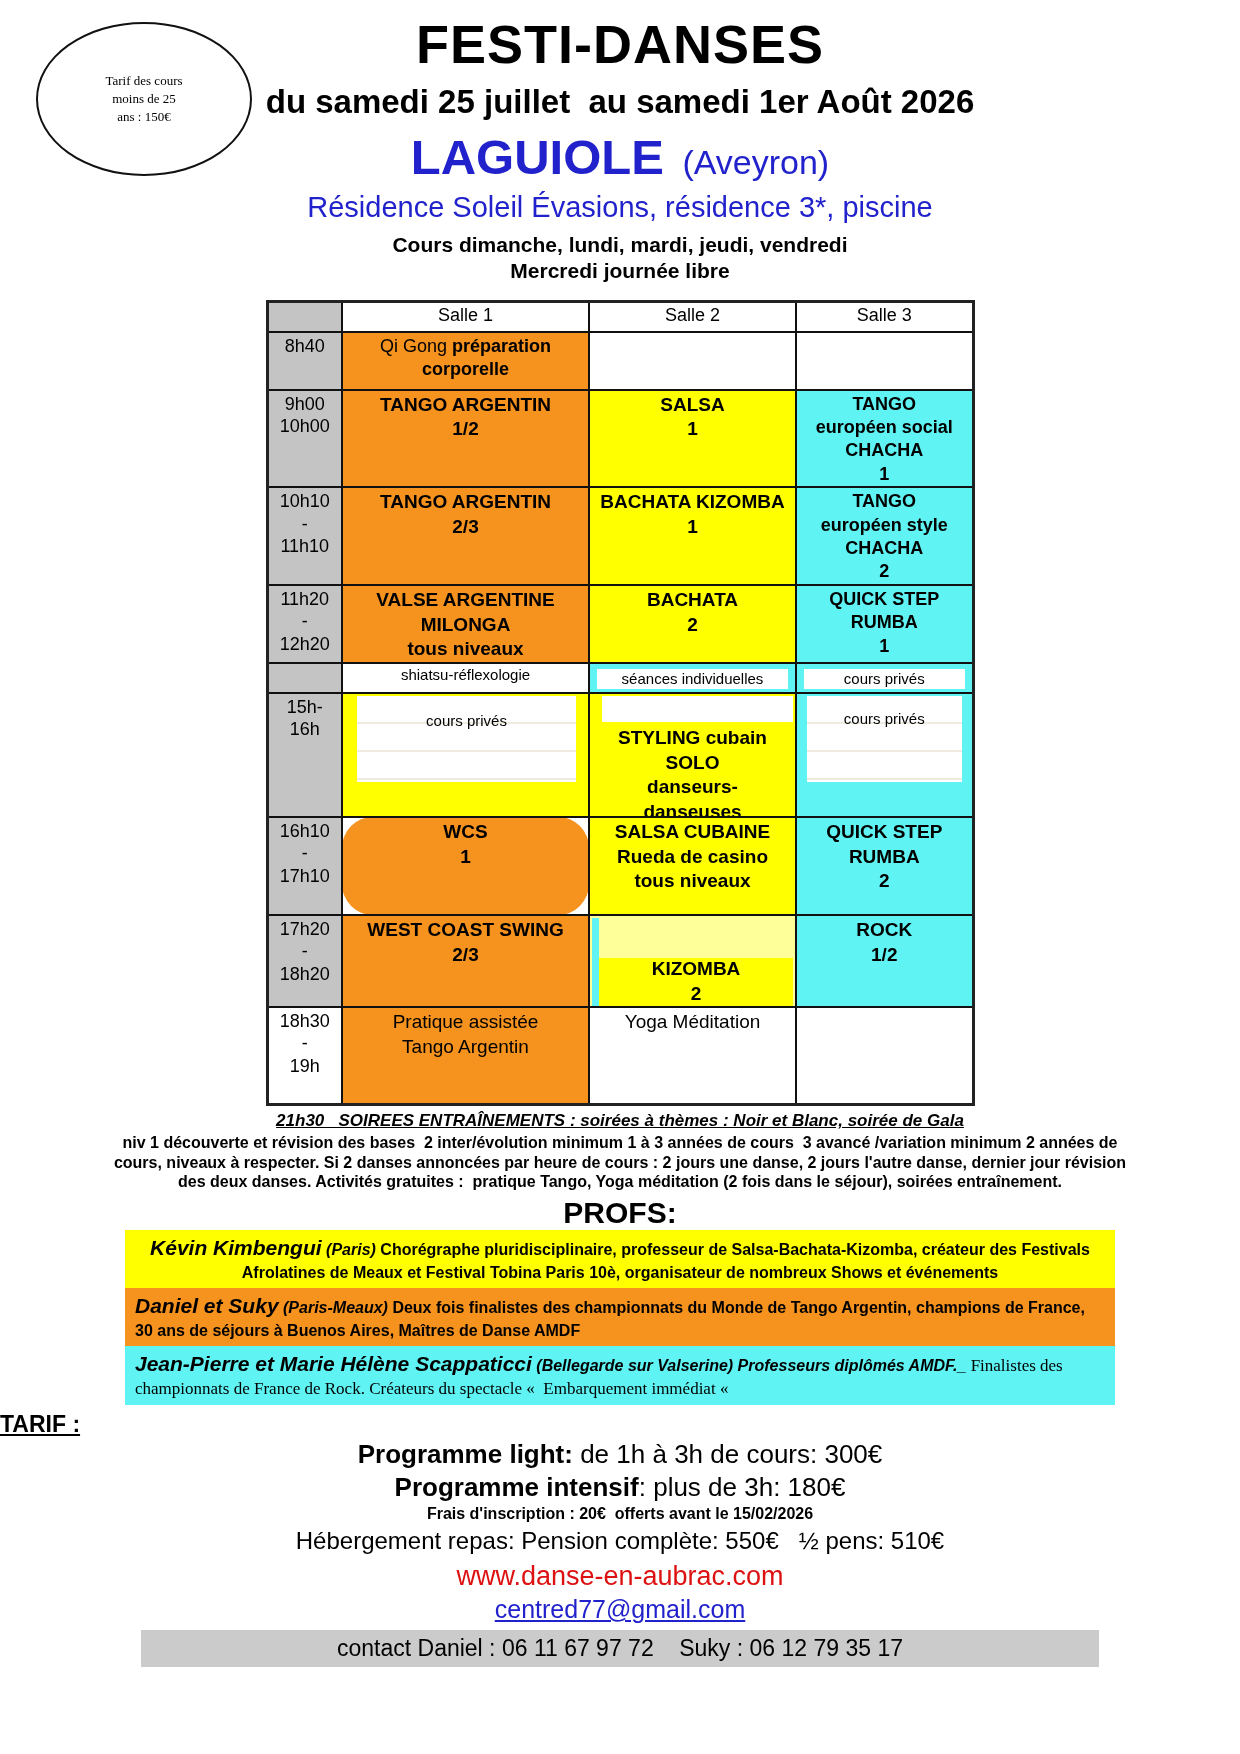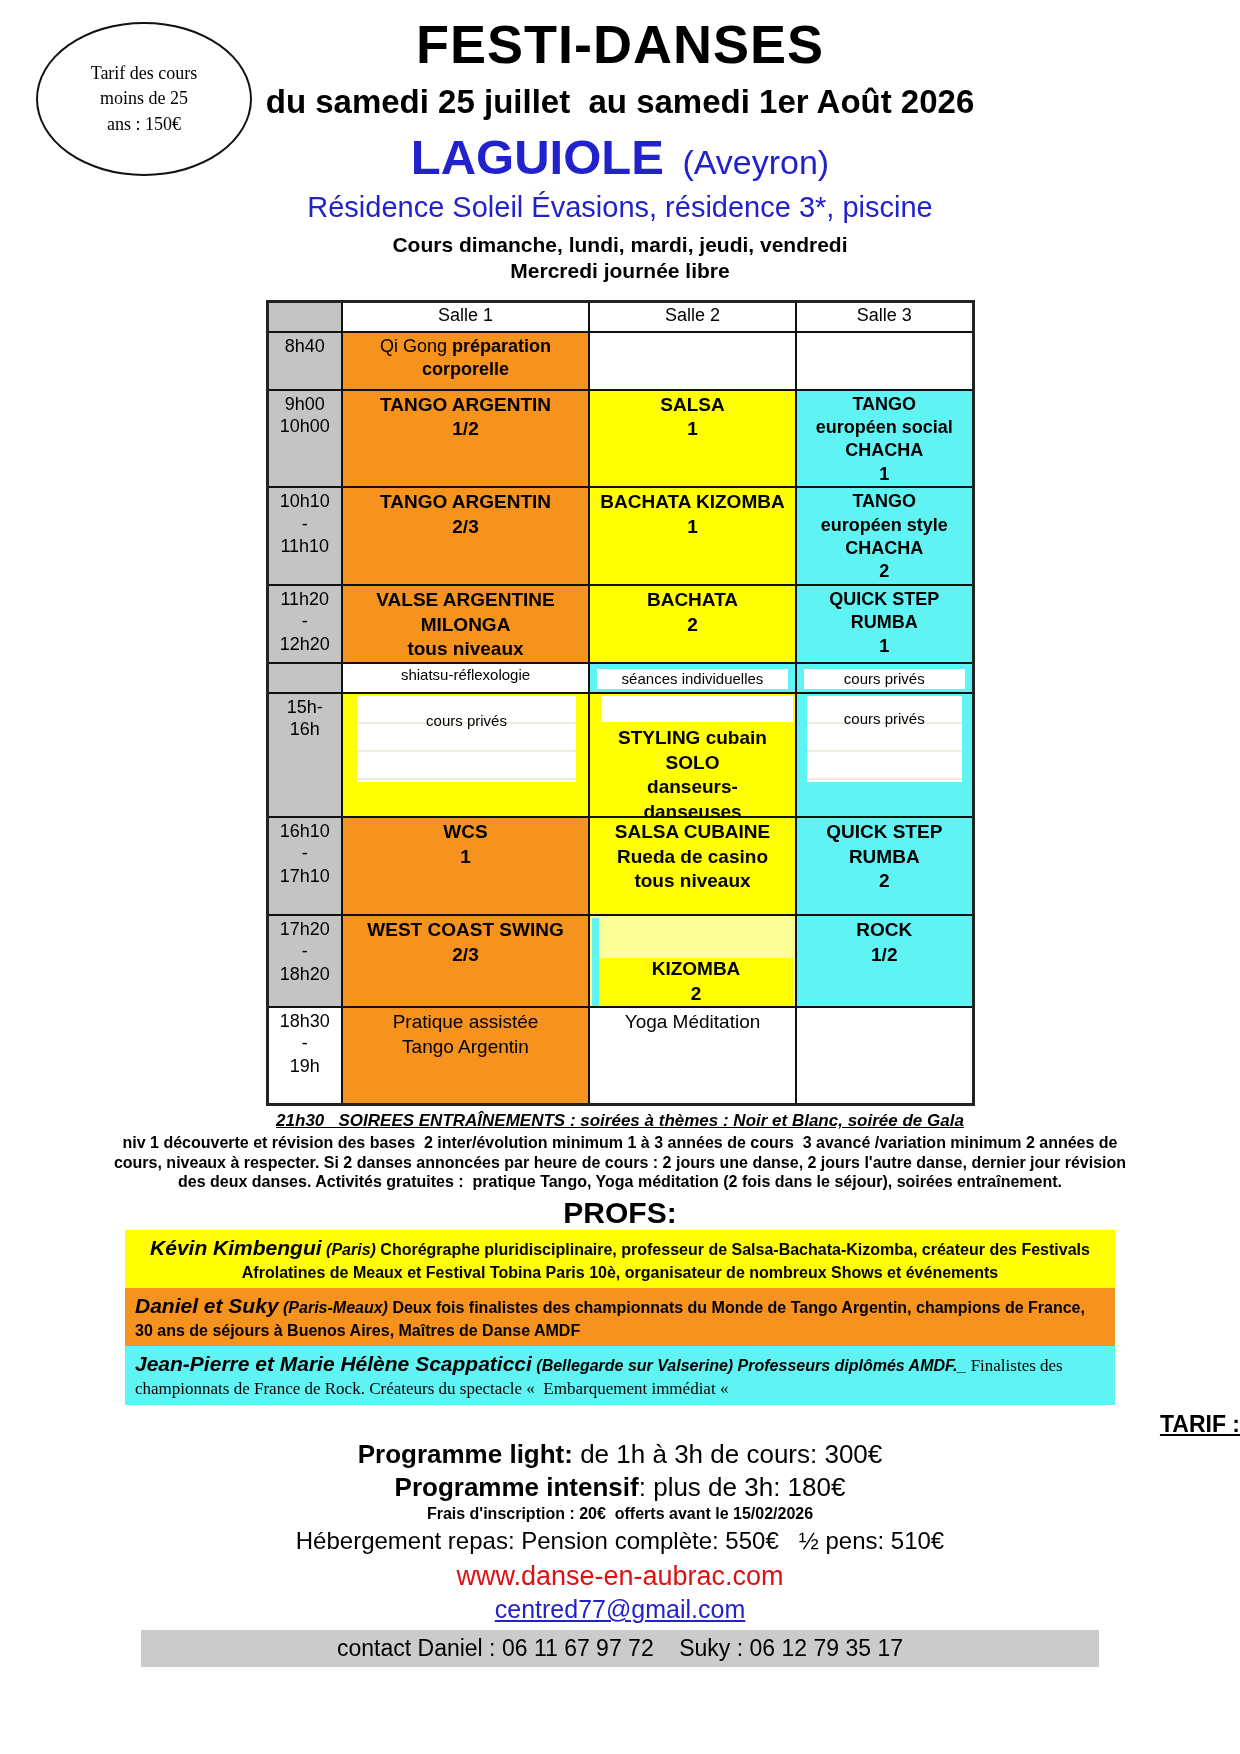--- a/index.html
+++ b/index.html
@@ -14,21 +14,21 @@
   }
   .prewrap{white-space:pre-wrap;}
 
   
   .oval{
     position:absolute;left:36px;top:22px;
     width:212px;height:150px;
     border:2px solid #111;border-radius:50%;
     display:flex;flex-direction:column;align-items:center;justify-content:center;
     font-family:"Liberation Serif", serif;
-    font-size:18px;line-height:1.4;text-align:center;
+    font-size:13px;line-height:1.4;text-align:center;
   }
 
   
   .hdr{ text-align:center; }
   .title{
     margin-top:16px;
     font-size:54px;font-weight:bold;letter-spacing:1px;line-height:1.05;
   }
   .dates{
     margin-top:10px;
@@ -72,21 +72,21 @@
     font-size:18px;line-height:1.25;
     white-space:pre-line;
   }
   .t-time.white{background:#ffffff;}
   .hdr-cell{ font-size:18px; padding-top:3px; }
   .cell-b{ font-weight:bold; line-height:1.3; white-space:pre-line; }
   .cell-r{ font-weight:normal; line-height:1.3; white-space:pre-line; }
   .cell-sm{ font-size:15px; }
   .fs18{ font-size:18px; }
   .padtop28{ padding-top:28px; }
-  .padtop34{ padding-top:34px; }
+  .padtop34{ padding-top:34px;border-radius:31px; }
 
   .box-wrap{ position:relative; width:100%; }
   .h26{height:26px;} .h120{height:120px;} .h88{height:88px;}
   .white-inset{
     position:absolute; left:5px; right:5px; top:3px; bottom:3px;
     background:#fff; display:flex; align-items:center; justify-content:center;
     font-size:15px;
   }
   .wb-left{
     position:absolute; top:0; left:12px; right:10px; height:86px;
@@ -141,21 +141,21 @@
   .band.center{ text-align:center; }
   .band .serif-tail{
     font-family:"Liberation Serif", serif; font-weight:normal; font-size:17px;
   }
   .b-yellow{ background:#FFFF00; }
   .b-orange{ background:#F6921E; }
   .b-cyan{ background:#5FF3F3; }
 
   
   .tarif-h{
-    margin-top:6px; text-align:right;
+    margin-top:6px; text-align:left;
     font-size:23px; font-weight:bold; text-decoration:underline;
   }
   .tline{ text-align:center; font-size:26px; line-height:1.25; }
   .tline .tb{ font-weight:bold; }
   .frais{ text-align:center; font-size:16px; font-weight:bold; margin-top:2px; }
   .heberg{ text-align:center; font-size:24px; margin-top:4px; }
 
   
   .url-main-wrap{ text-align:center; margin-top:6px; }
   .url-main{

